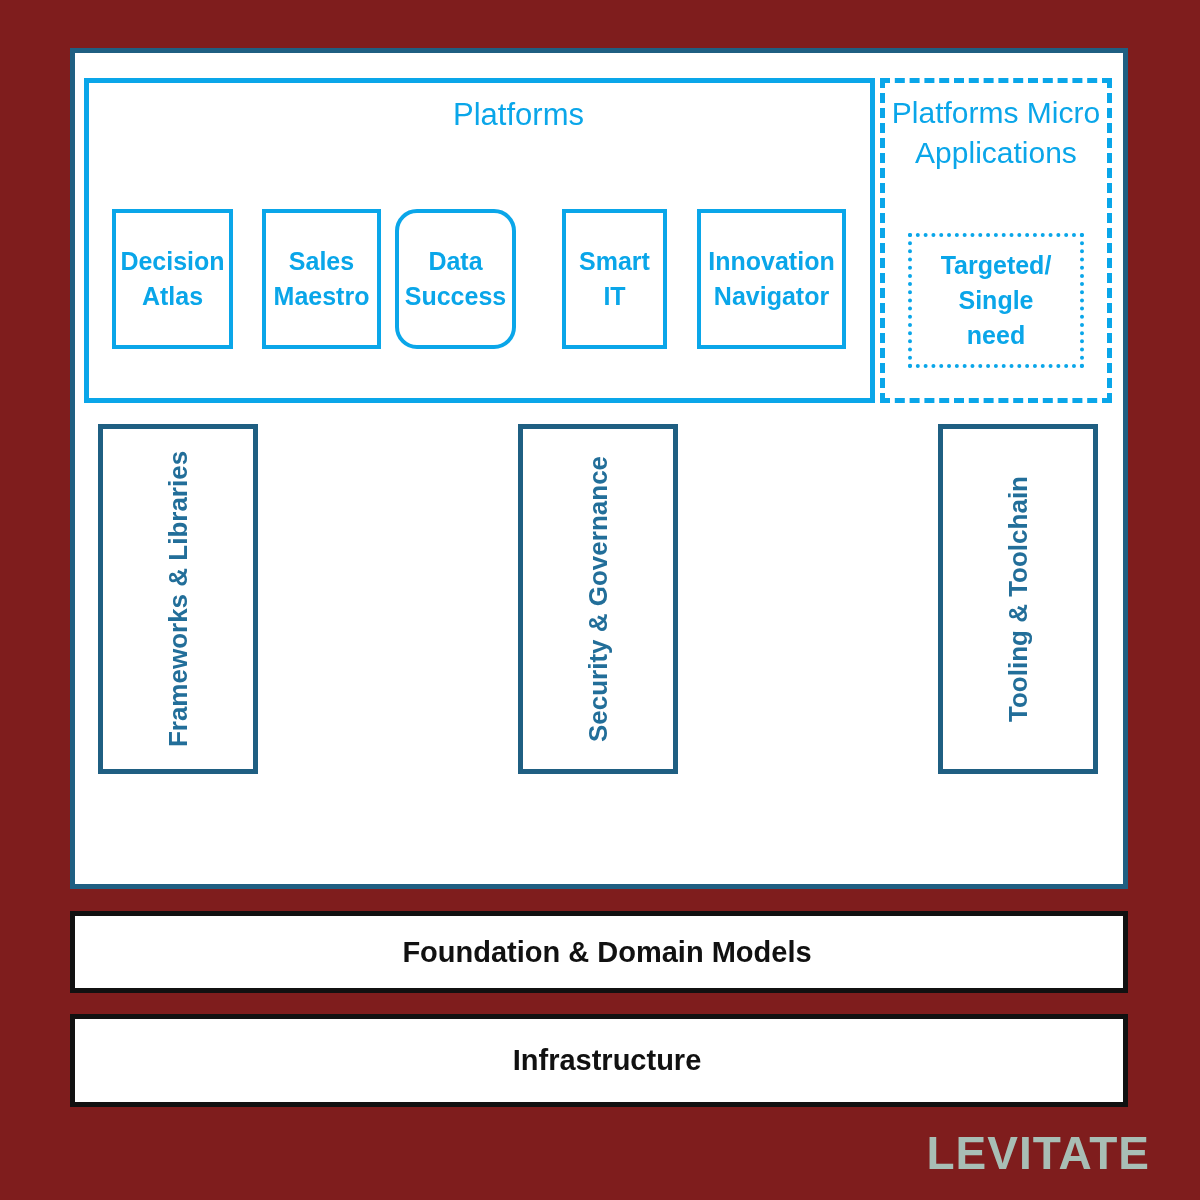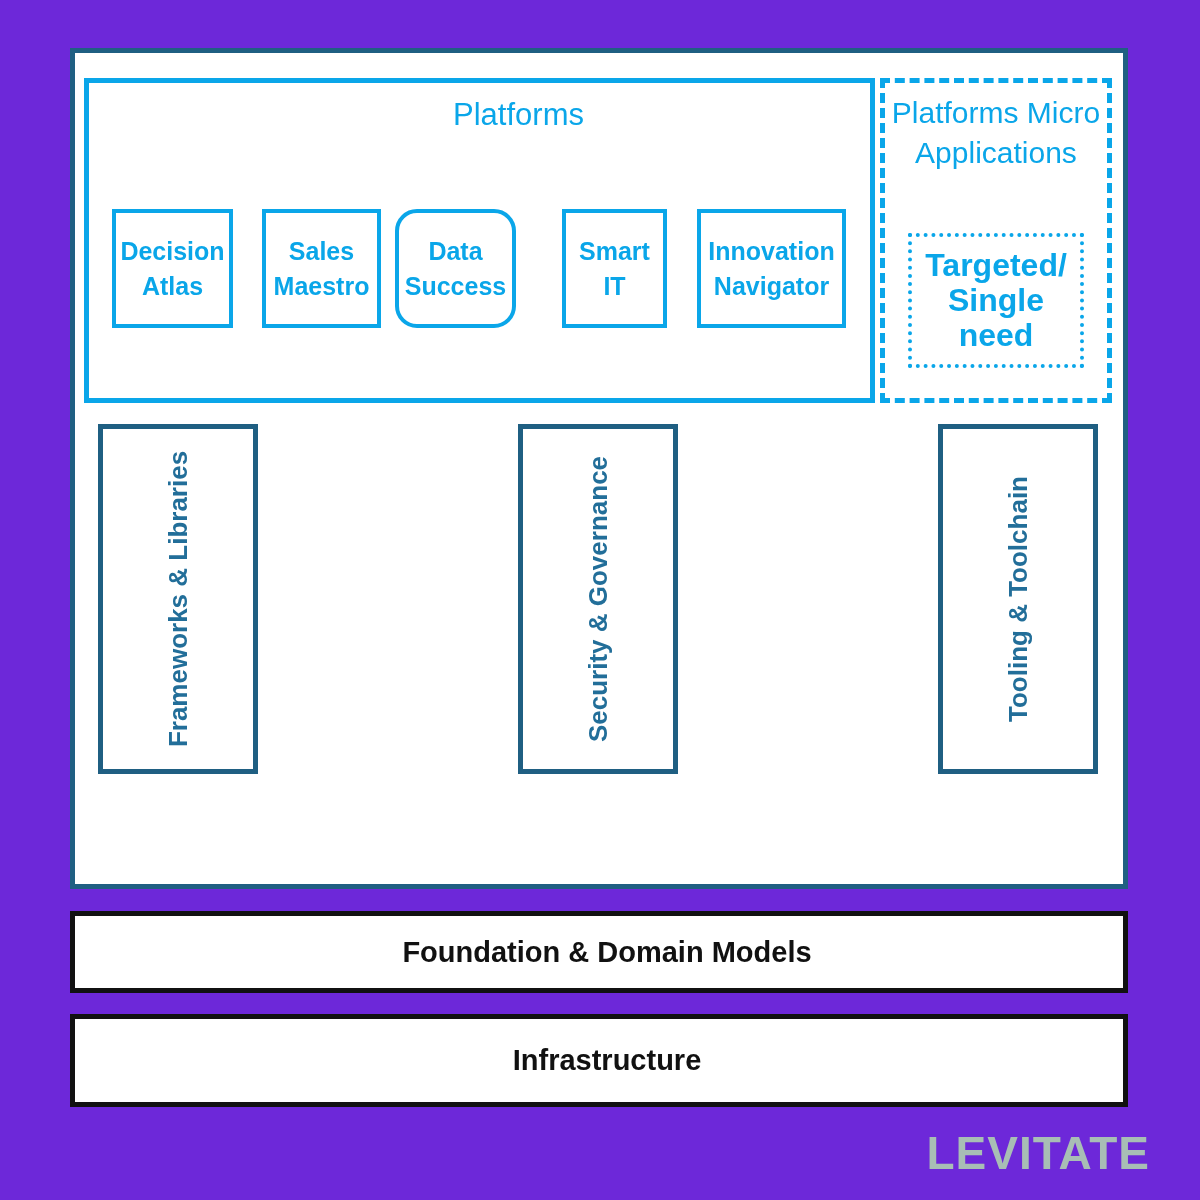--- a/index.html
+++ b/index.html
@@ -4,21 +4,21 @@
 <style>
   html, body {
     margin: 0;
     padding: 0;
     background: #ffffff;
   }
   .canvas {
     position: relative;
     width: 1200px;
     height: 1200px;
-    background: #6d28d9;
+    background: #7f1d1d;
     font-family: "Liberation Sans", "DejaVu Sans", sans-serif;
     overflow: hidden;
   }
   
   :root {
     --light-blue: #0AA6E9;
     --dark-border: #1F5F82;
     --dark-text: #226E99;
     --ink: #111111;
     --logo-gray: #A8BEB5;
@@ -47,21 +47,21 @@
     padding-left: 78px;
     text-align: center;
     font-size: 31px;
     line-height: 40px;
     font-weight: 400;
     color: var(--light-blue);
   }
   .platform-item {
     position: absolute;
     top: 126px;
-    height: 119px;
+    height: 140px;
     border: 4px solid var(--light-blue);
     display: flex;
     align-items: center;
     text-align: center;
     font-size: 25px;
     line-height: 35px;
     font-weight: 700;
     color: var(--light-blue);
     padding: 2px;
   }
@@ -89,21 +89,21 @@
   }
   .targeted-box {
     position: absolute;
     left: 23px; top: 150px;
     width: 176px; height: 135px;
     border: 4px dotted var(--light-blue);
     display: flex;
     align-items: center;
     justify-content: center;
     text-align: center;
-    font-size: 32px;
+    font-size: 25px;
     line-height: 35px;
     font-weight: 700;
     color: var(--light-blue);
     padding: 2px 14px;
   }
 
   
   .pillar {
     position: absolute;
     top: 371px;

